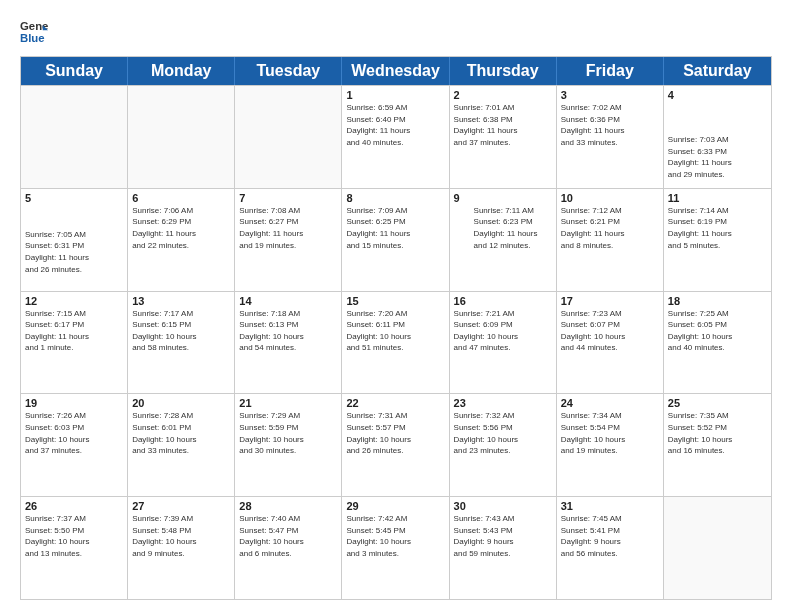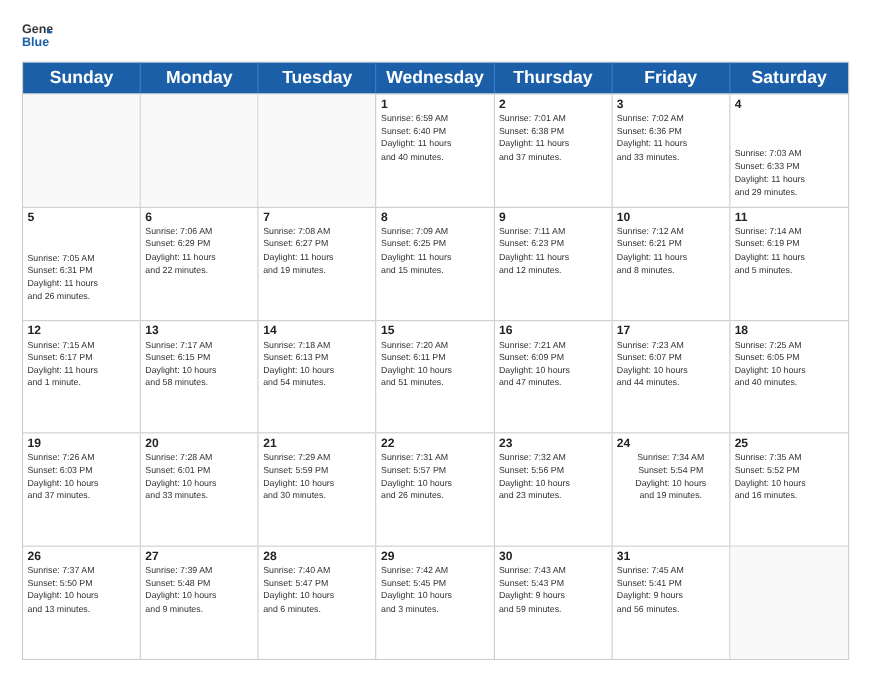--- a/index.html
+++ b/index.html
@@ -185,21 +185,21 @@
           </div>
           <div class="cal-cell">
             <div class="day-num">8</div>
             <div class="cell-info" style="white-space: pre-line;">Sunrise: 7:09 AM
 Sunset: 6:25 PM
 Daylight: 11 hours
 and 15 minutes.</div>
           </div>
           <div class="cal-cell">
             <div class="day-num">9</div>
-            <div class="cell-info" style="white-space: pre-line;">Sunrise: 7:11 AM
+            <div class="cell-info" style="white-space: pre-line; margin-left: 20px;">Sunrise: 7:11 AM
 Sunset: 6:23 PM
 Daylight: 11 hours
 and 12 minutes.</div>
           </div>
           <div class="cal-cell">
             <div class="day-num">10</div>
             <div class="cell-info" style="white-space: pre-line;">Sunrise: 7:12 AM
 Sunset: 6:21 PM
 Daylight: 11 hours
 and 8 minutes.</div>
@@ -294,21 +294,21 @@
           </div>
           <div class="cal-cell">
             <div class="day-num">23</div>
             <div class="cell-info" style="white-space: pre-line;">Sunrise: 7:32 AM
 Sunset: 5:56 PM
 Daylight: 10 hours
 and 23 minutes.</div>
           </div>
           <div class="cal-cell">
             <div class="day-num">24</div>
-            <div class="cell-info" style="white-space: pre-line; text-align: center;">Sunrise: 7:34 AM
+            <div class="cell-info" style="white-space: pre-line;">Sunrise: 7:34 AM
 Sunset: 5:54 PM
 Daylight: 10 hours
 and 19 minutes.</div>
           </div>
           <div class="cal-cell">
             <div class="day-num">25</div>
             <div class="cell-info" style="white-space: pre-line;">Sunrise: 7:35 AM
 Sunset: 5:52 PM
 Daylight: 10 hours
 and 16 minutes.</div>

